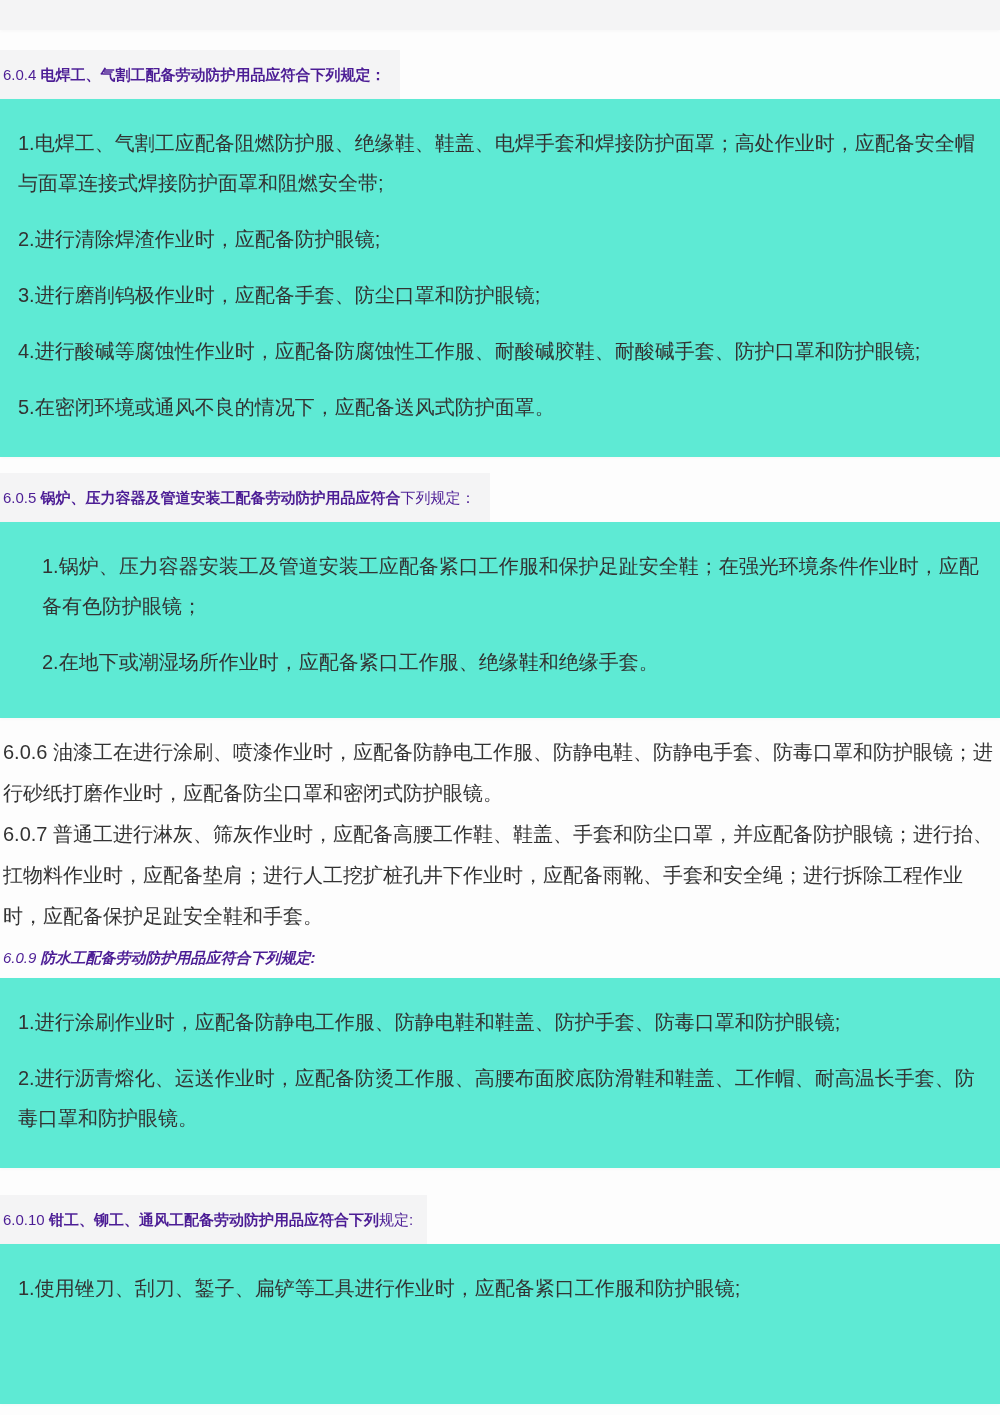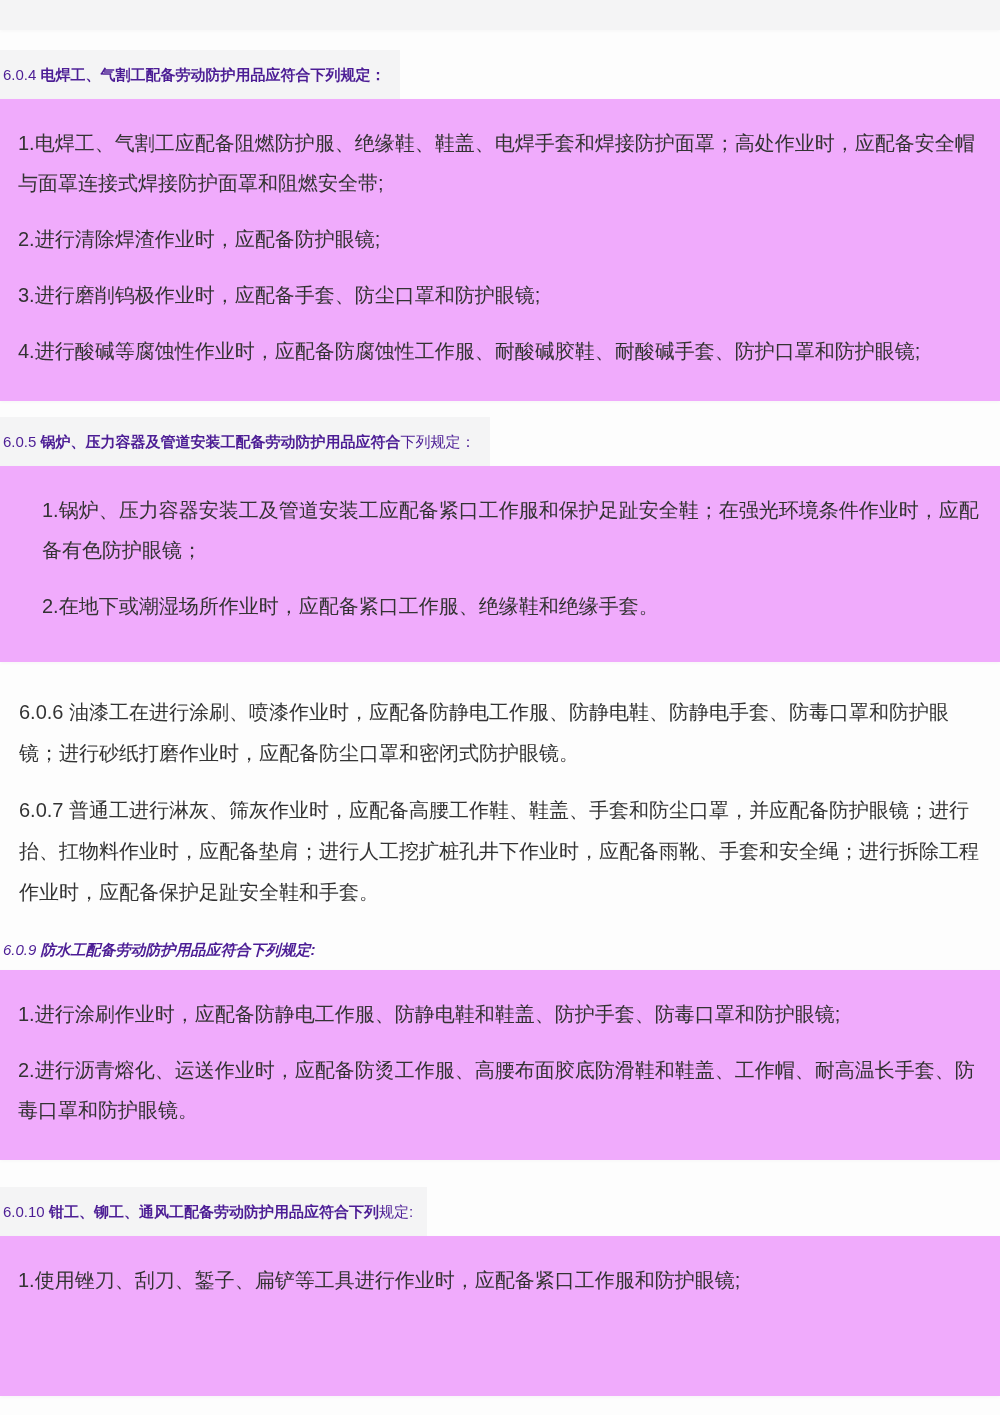--- a/index.html
+++ b/index.html
@@ -30,37 +30,37 @@
   }
   .sec-heading .bold{font-weight:700;}
   .sec-heading.plain{
     background:transparent;
     display:block;
     padding:9px 4px 9px 3px;
     line-height:23px;
     font-style:italic;
   }
   .card{
-    background:#f0abfc;
+    background:#5eead4;
     padding:24px 0 30px 0;
     box-shadow:0 1px 4px rgba(0,0,0,0.03);
   }
   .card.tall-bottom{padding-bottom:36px;padding-left:24px;}
   .card.clipped{padding-bottom:96px;}
   .item{
     margin:0 0 16px 0;
     padding:0 20px 0 18px;
     font-size:20px;
     line-height:40px;
     color:#333;
   }
   .item:last-child{margin-bottom:0;}
   .paras{padding:14px 0 0 0;}
   .para{
-    margin:16px;
+    margin:0;
     padding:0 4px 0 3px;
     font-size:20px;
     line-height:41px;
     color:#333;
   }
 </style>
 </head>
 <body>
 
 <div class="top-band"></div>
@@ -71,20 +71,21 @@
       <span>6.0.4</span>
       <span> </span>
       <span class="bold">电焊工、气割工配备劳动防护用品应符合下列规定：</span>
       <span></span>
     </h2>
   <div class="card">
     <p class="item">1.电焊工、气割工应配备阻燃防护服、绝缘鞋、鞋盖、电焊手套和焊接防护面罩；高处作业时，应配备安全帽与面罩连接式焊接防护面罩和阻燃安全带;</p>
     <p class="item">2.进行清除焊渣作业时，应配备防护眼镜;</p>
     <p class="item">3.进行磨削钨极作业时，应配备手套、防尘口罩和防护眼镜;</p>
     <p class="item">4.进行酸碱等腐蚀性作业时，应配备防腐蚀性工作服、耐酸碱胶鞋、耐酸碱手套、防护口罩和防护眼镜;</p>
+    <p class="item">5.在密闭环境或通风不良的情况下，应配备送风式防护面罩。</p>
   </div>
 </section>
 
 <div class="gap-16"></div>
 
 <section>
   <h2 class="sec-heading">
       <span>6.0.5</span>
       <span> </span>
       <span class="bold">锅炉、压力容器及管道安装工配备劳动防护用品应符合</span>

